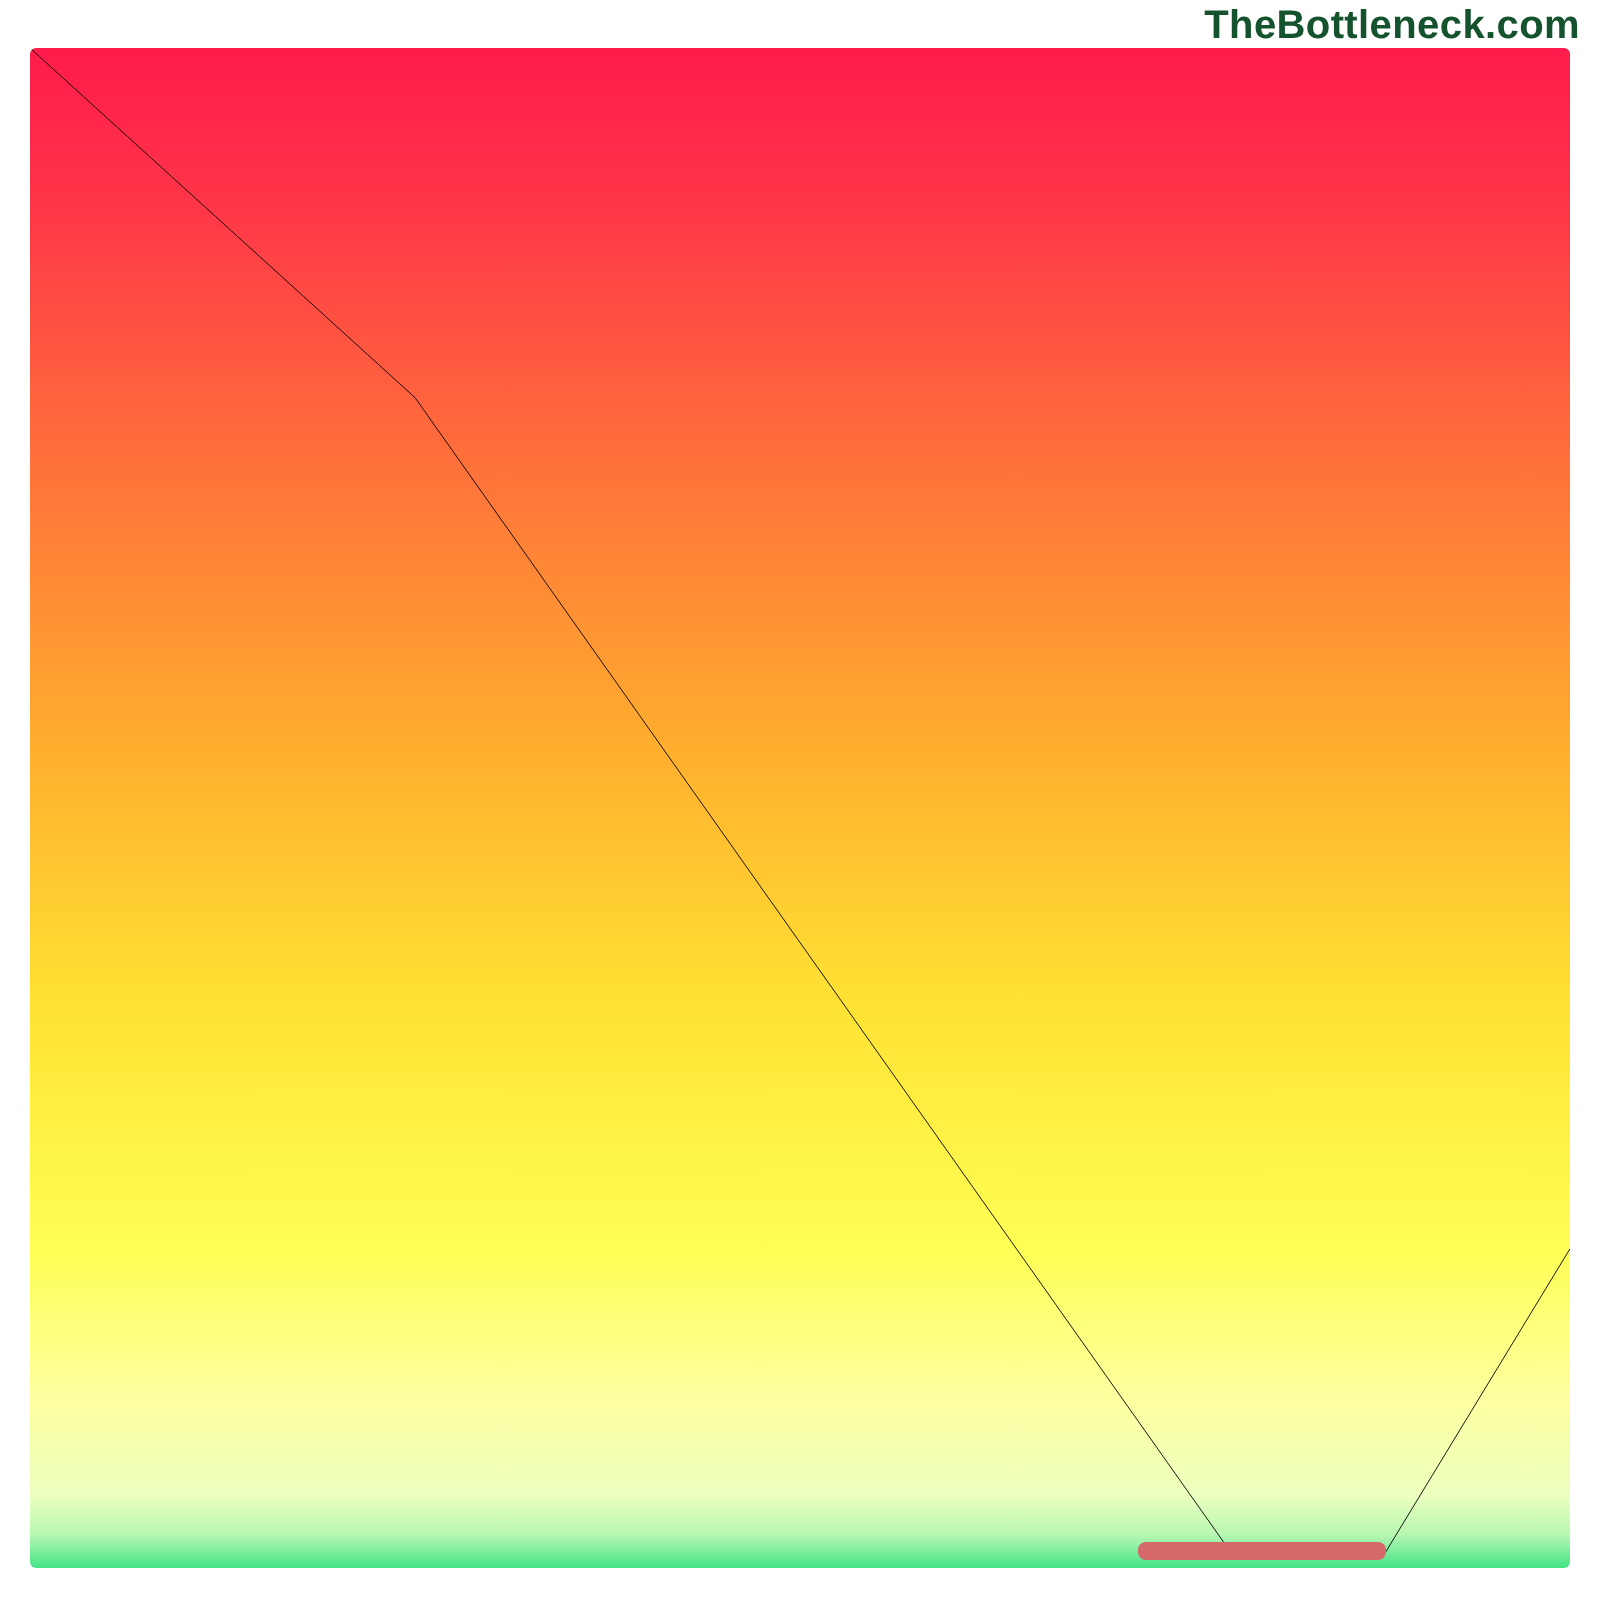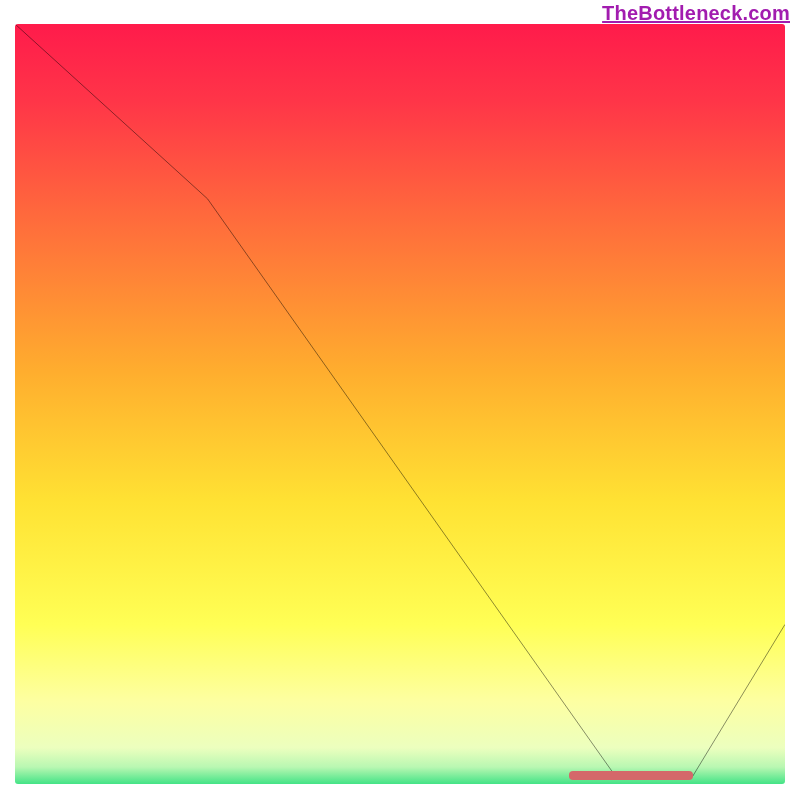--- a/index.html
+++ b/index.html
@@ -5,23 +5,22 @@
   * { margin: 0; padding: 0; box-sizing: border-box; }
   html, body { width: 800px; height: 800px; overflow: hidden; background: #fff; }
   .wrap { position: relative; width: 800px; height: 800px; }
   .attribution {
     position: absolute;
     top: 2px;
     right: 10px;
     font-family: Arial, Helvetica, sans-serif;
     font-size: 20px;
     font-weight: bold;
-    color: #a21caf;
+    color: #14532d;
     letter-spacing: 0.2px;
-    text-decoration: underline;
   }
   .plot {
     position: absolute;
     left: 15px;
     top: 24px;
     width: 770px;
     height: 760px;
     overflow: hidden;
     border-radius: 3px;
   }

